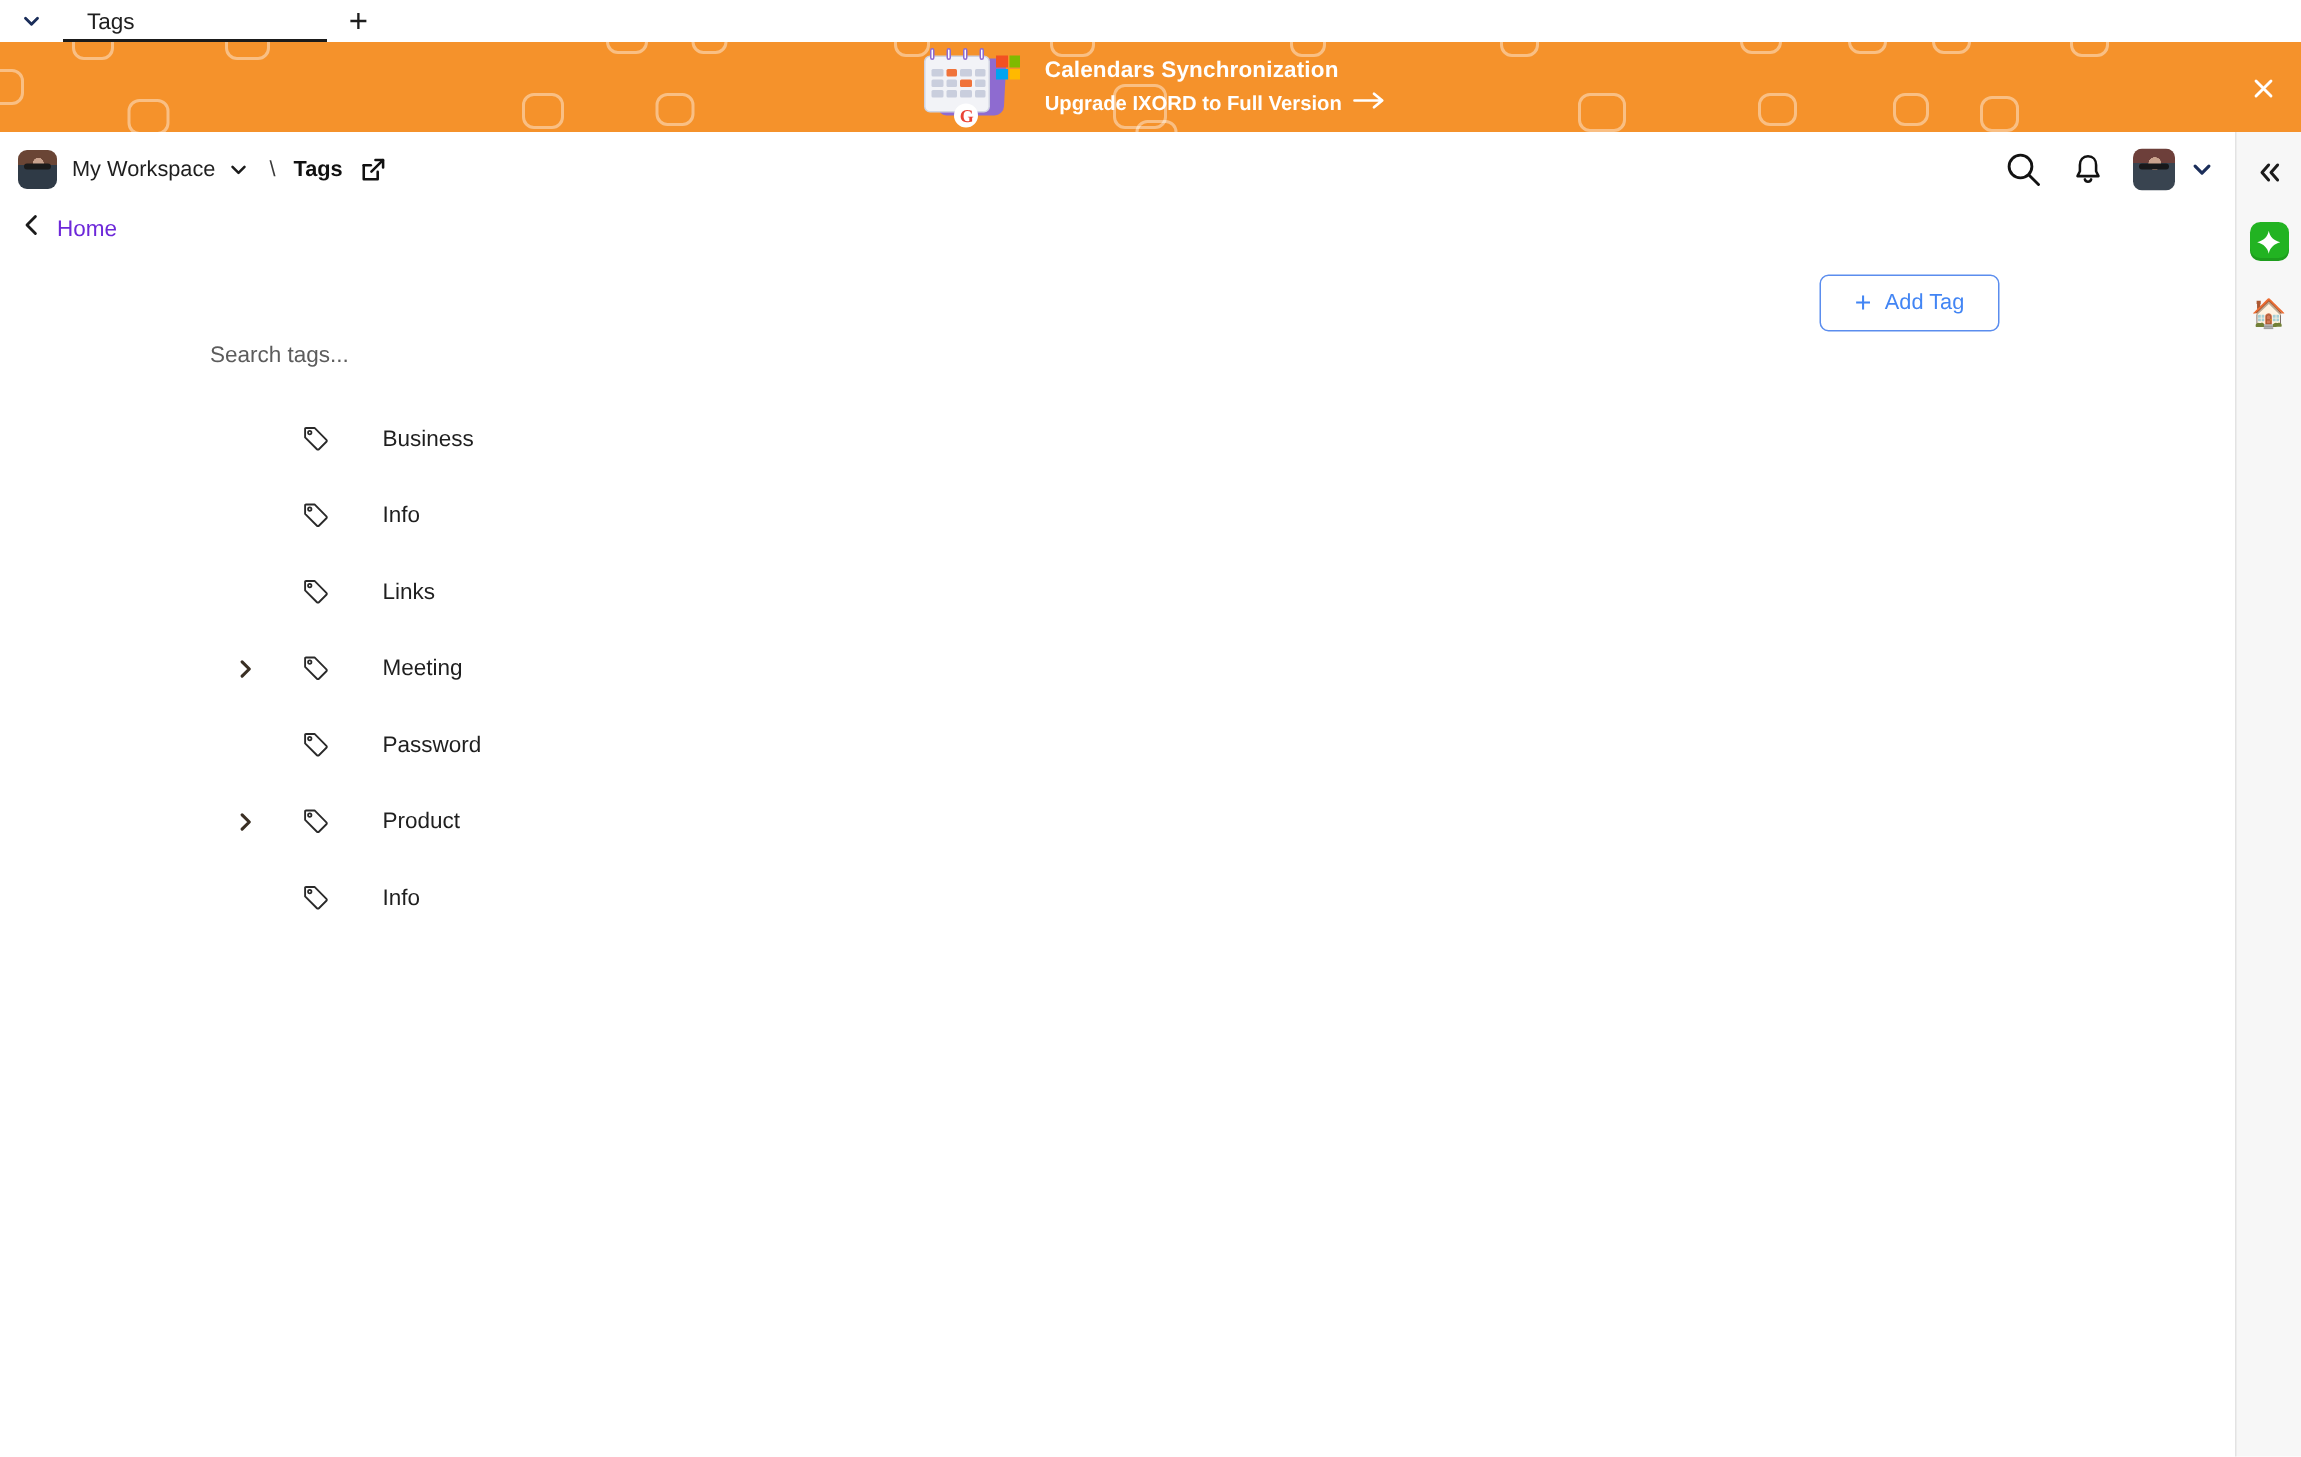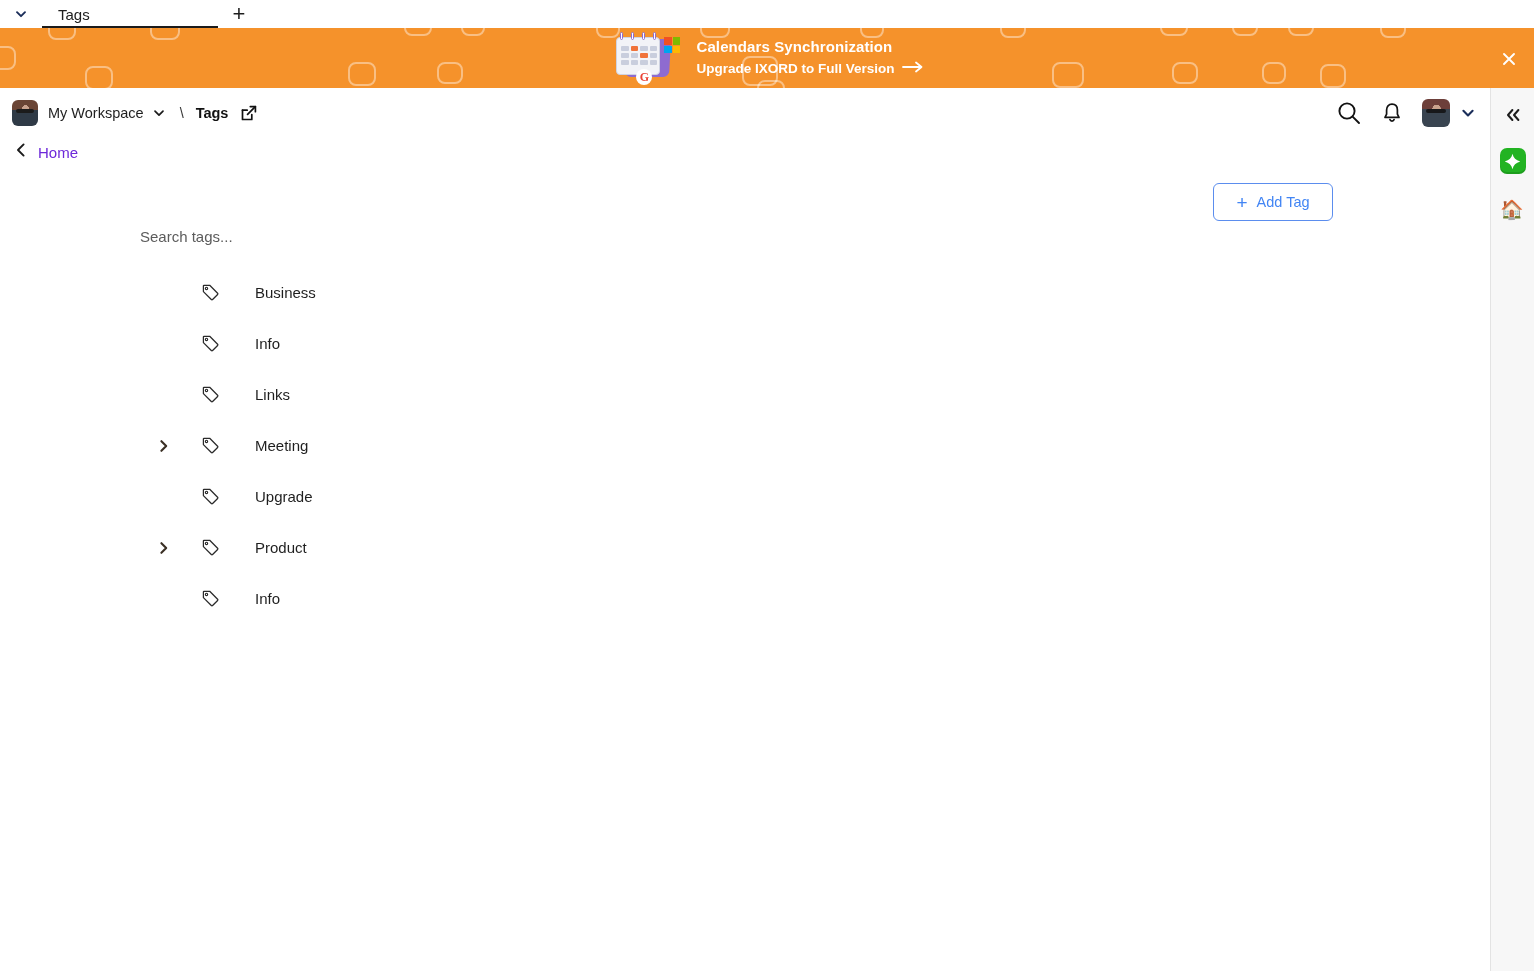--- a/index.html
+++ b/index.html
@@ -615,21 +615,21 @@
           <svg width="12" height="14" viewBox="0 0 12 14">
             <path d="M3.4 2.2 L8.2 7 L3.4 11.8" fill="none" stroke="#3a2f24" stroke-width="2.1" stroke-linecap="round" stroke-linejoin="round"></path>
           </svg>
         </span>
         <span class="tag-icon">
           <svg width="17" height="17" viewBox="0 0 17 17">
             <path d="M1.4 7.6 V1.9 a.6 .6 0 0 1 .6-.6 H7.7 L15.6 9.2 a.9 .9 0 0 1 0 1.3 L10.6 15.5 a.9 .9 0 0 1 -1.3 0 Z" fill="none" stroke="#2a2a2a" stroke-width="1.25" stroke-linejoin="round"></path>
             <circle cx="4.5" cy="4.4" r="1.15" fill="none" stroke="#2a2a2a" stroke-width="1.15"></circle>
           </svg>
         </span>
-        <span class="tag-label">Upgrade</span>
+        <span class="tag-label">Password</span>
       </div>
       <div class="tagrow">
         <span class="tag-caret">
           <svg width="12" height="14" viewBox="0 0 12 14">
             <path d="M3.4 2.2 L8.2 7 L3.4 11.8" fill="none" stroke="#3a2f24" stroke-width="2.1" stroke-linecap="round" stroke-linejoin="round"></path>
           </svg>
         </span>
         <span class="tag-icon">
           <svg width="17" height="17" viewBox="0 0 17 17">
             <path d="M1.4 7.6 V1.9 a.6 .6 0 0 1 .6-.6 H7.7 L15.6 9.2 a.9 .9 0 0 1 0 1.3 L10.6 15.5 a.9 .9 0 0 1 -1.3 0 Z" fill="none" stroke="#2a2a2a" stroke-width="1.25" stroke-linejoin="round"></path>

